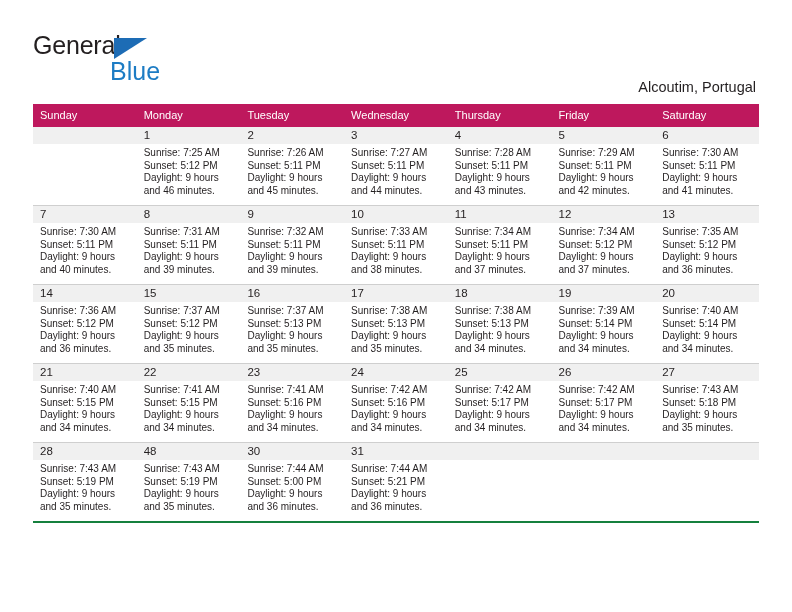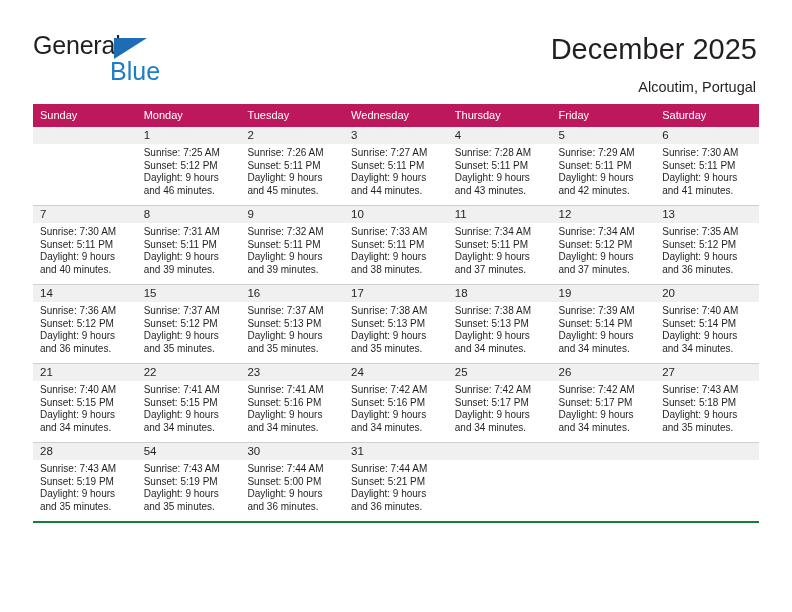--- a/index.html
+++ b/index.html
@@ -151,21 +151,20 @@
 <div class="page">
 
   <div class="header">
 
     <div class="logo">
       <span class="logo-general">General</span>
       <span class="logo-triangle"></span>
       <span class="logo-blue">Blue</span>
     </div>
 
-    <div class="title">December 2025</div>
     <div class="subtitle">Alcoutim, Portugal</div>
   </div>
 
   <table class="calendar">
     <thead>
       <tr>
         <th>Sunday</th>
         <th>Monday</th>
         <th>Tuesday</th>
         <th>Wednesday</th>
@@ -503,21 +502,21 @@
               <div class="details">
                 <div>Sunrise: 7:43 AM</div>
                 <div>Sunset: 5:19 PM</div>
                 <div>Daylight: 9 hours</div>
                 <div>and 35 minutes.</div>
               </div>
             </div>
           </td>
         <td>
             <div class="cell">
-              <div class="daynum-band">54</div>
+              <div class="daynum-band">48</div>
               <div class="details">
                 <div>Sunrise: 7:43 AM</div>
                 <div>Sunset: 5:19 PM</div>
                 <div>Daylight: 9 hours</div>
                 <div>and 35 minutes.</div>
               </div>
             </div>
           </td>
         <td>
             <div class="cell">

